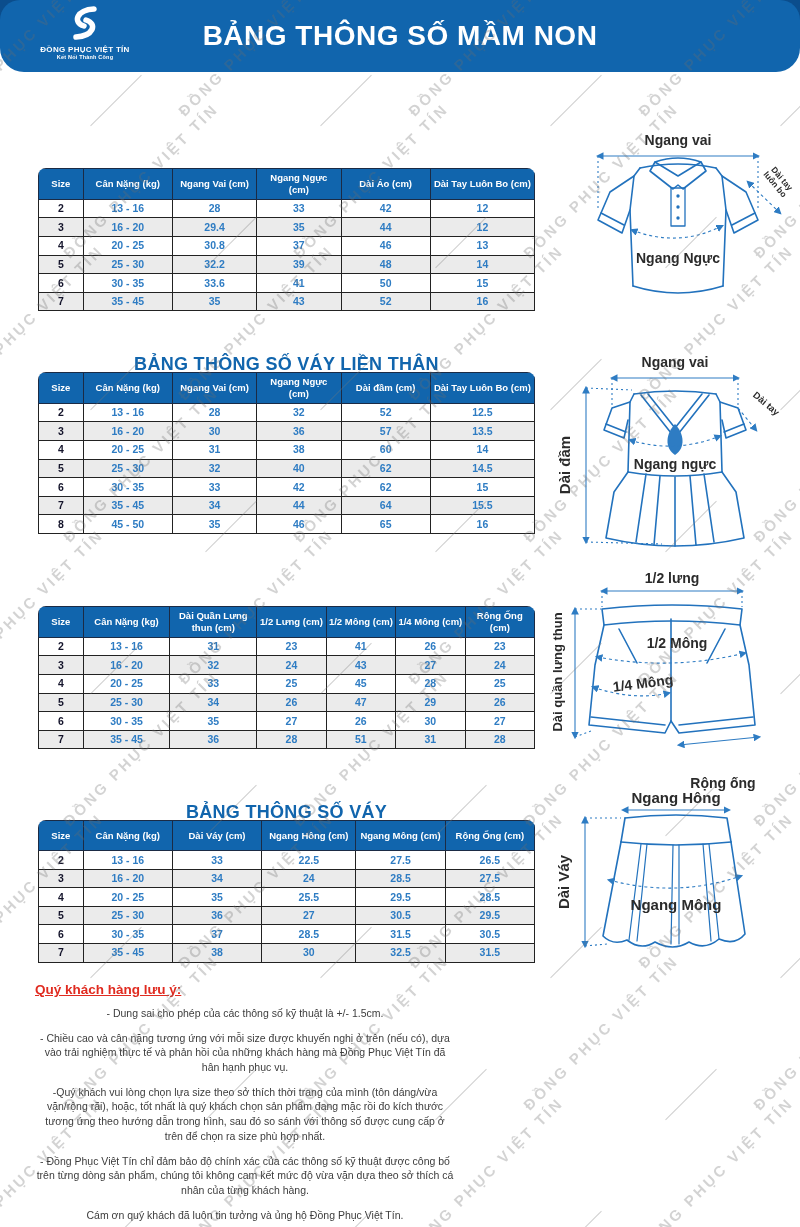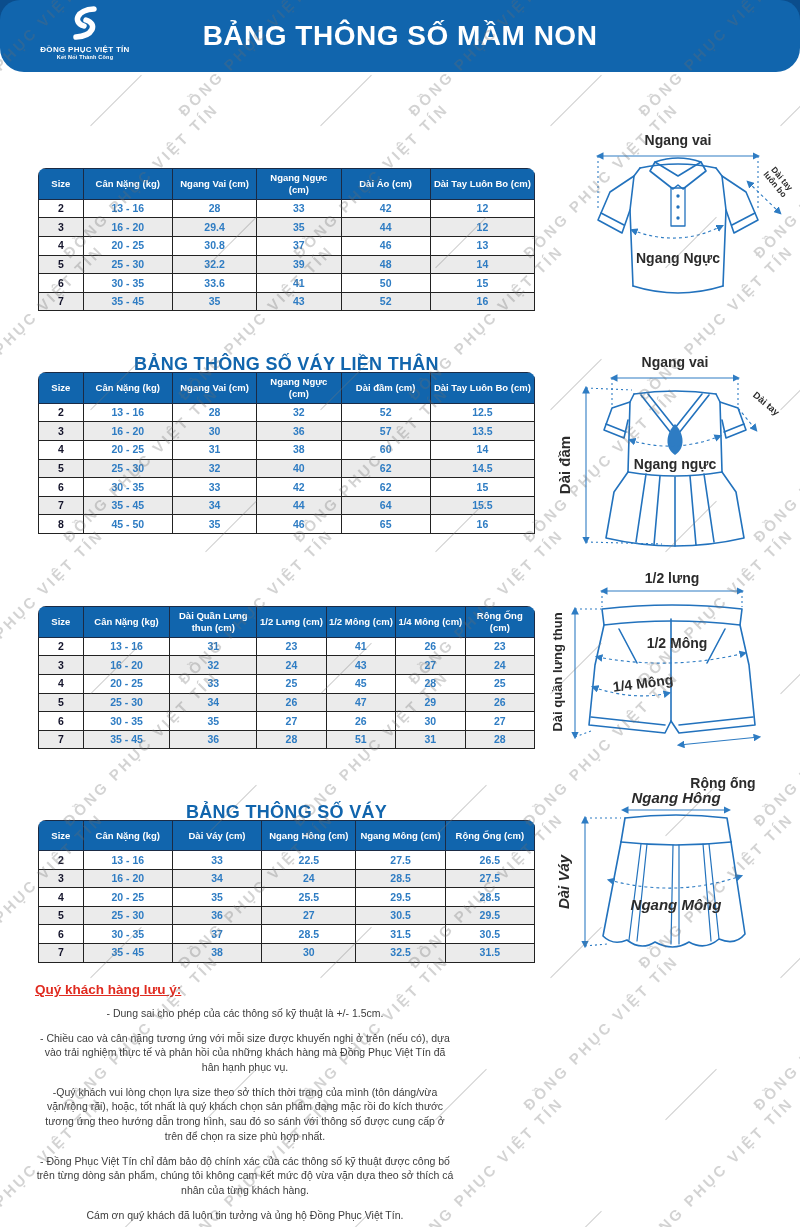--- a/index.html
+++ b/index.html
@@ -487,21 +487,21 @@
             <td>35 - 45</td>
             <td>38</td>
             <td>30</td>
             <td>32.5</td>
             <td>31.5</td>
           </tr>
         </tbody>
       </table>
   </div>
 
-  <div class="diagram" style="left:545px; top:788px; width:255px; height:178px;font-style:italic;">
+  <div class="diagram" style="left:545px; top:788px; width:255px; height:178px;">
     <svg width="255" height="178" viewBox="0 0 255 178">
       <defs>
         <marker id="arrD" markerWidth="7" markerHeight="7" refX="5" refY="3.5" orient="auto-start-reverse">
           <path d="M0,0 L7,3.5 L0,7 Z" fill="#2e7cc3"></path>
         </marker>
       </defs>
       <g stroke="#2272bd" stroke-width="1.6" fill="none" stroke-linejoin="round" stroke-linecap="round">
         <path d="M80,30 Q131,24 182,30 L186,54"></path>
         <path d="M80,30 L76,54"></path>
         <path d="M76,54 Q131,60 186,54"></path>

